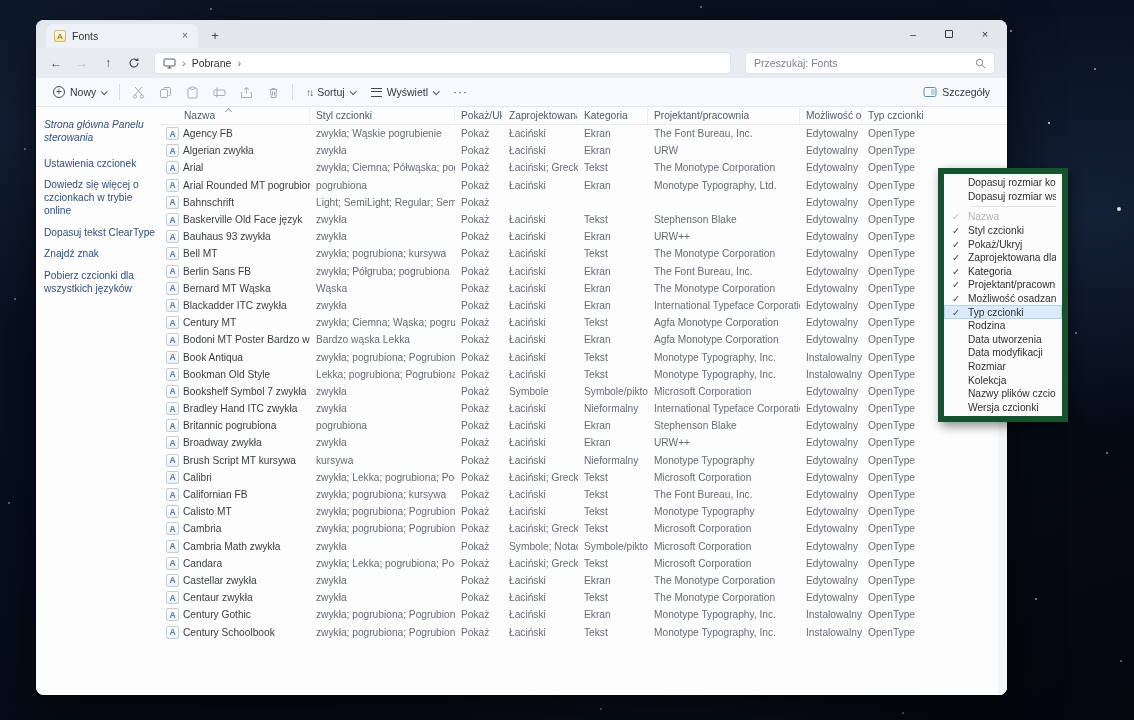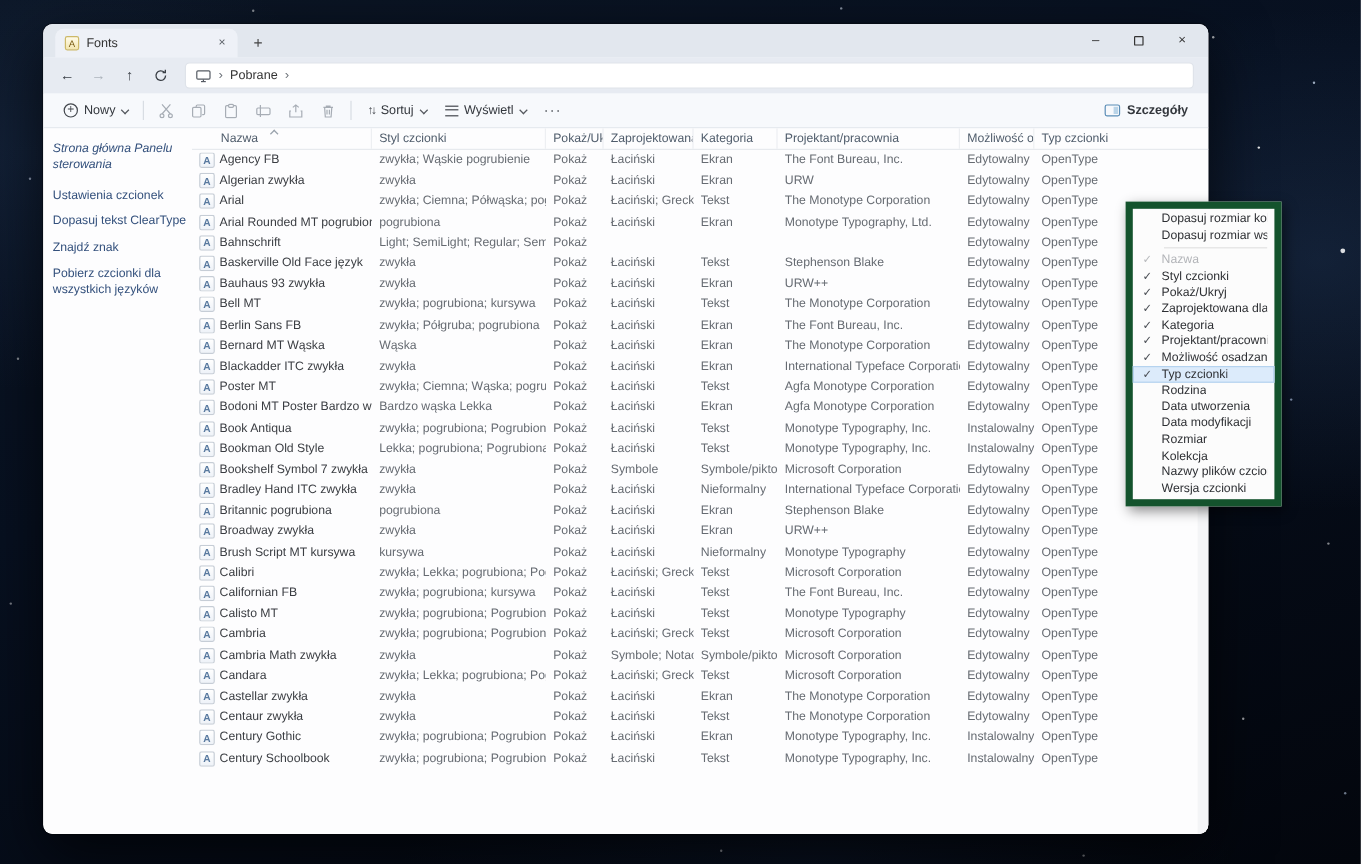--- a/index.html
+++ b/index.html
@@ -59,21 +59,21 @@
   .cmdbar { height:29px; background:#f7f9fc; border-bottom:1px solid #e2e6ec; display:flex; align-items:center; padding:0 10px; flex:none; gap:2px; }
   .cmd { display:flex; align-items:center; gap:5px; padding:0 7px; height:24px; border-radius:4px; font-size:10.5px; color:#33373d; flex:none; }
   .cmd.icon-only { padding:0 6px; }
   .plus-circle { width:12px; height:12px; border:1px solid #44484e; border-radius:50%; font-size:10px; line-height:10px; text-align:center; color:#44484e; }
   .chev { width:5px; height:5px; border-right:1px solid #55595f; border-bottom:1px solid #55595f; transform:rotate(45deg) translateY(-1px); }
   .vsep { width:1px; height:16px; background:#d8dde3; margin:0 4px; flex:none; }
   .sorticon { font-size:10px; letter-spacing:-2px; color:#44484e; }
   .lines3 { width:11px; height:9px; border-top:1.5px solid #44484e; border-bottom:1.5px solid #44484e; position:relative; }
   .lines3:after { content:""; position:absolute; left:0; right:0; top:2.8px; border-top:1.5px solid #44484e; }
   .more { font-size:12px; color:#44484e; letter-spacing:1px; }
-  .cmd-right { margin-left:auto;font-weight:bold; }
+  .cmd-right { margin-left:auto; }
 
   
   .content { flex:1; background:#fdfdfe; display:flex; min-height:0; }
   .sidebar { width:124px; flex:none; padding:12px 4px 10px 8px; position:relative; }
   .sb-item { font-size:10.2px; color:#33507c; margin-bottom:9px; line-height:1.25; }
   .sb-item.first { margin-bottom:13px;font-style:italic; }
   .sb-bottom { position:absolute; left:8px; bottom:12px; right:4px; }
   .sb-seealso { font-size:10.2px; color:#8b9097; margin-bottom:7px; }
 
   .main { flex:1; min-width:0; display:flex; flex-direction:column; position:relative; }
@@ -155,20 +155,27 @@
       </div>
       <div class="addr">
         <svg class="ic" width="13" height="11" viewBox="0 0 13 11">
             <rect x="1" y="1" width="11" height="7" rx="1" stroke="#555b63" fill="none"></rect>
             <path d="M4.5 10h4 M6.5 8.2V10" stroke="#555b63" fill="none"></path>
           </svg>
         <span class="crumb-chev">›</span>
         <span>Pobrane</span>
         <span class="crumb-chev">›</span>
       </div>
+      <div class="searchbox">
+        <span class="ph">Przeszukaj: Fonts</span>
+        <svg class="ic" width="11" height="11" viewBox="0 0 11 11">
+            <circle cx="4.5" cy="4.5" r="3.2" stroke="#80868e" fill="none"></circle>
+            <path d="M7 7l3 3" stroke="#80868e"></path>
+          </svg>
+      </div>
     </div>
 
     <div class="cmdbar">
       <div class="cmd">
         <span class="plus-circle">+</span>
         <span>Nowy</span>
         <span class="chev"></span>
       </div>
       <div class="vsep"></div>
       <div class="cmd icon-only">
@@ -228,20 +235,21 @@
             <rect x="8" y="3" width="3.8" height="6" fill="#b9d4e8"></rect>
           </svg>
         <span>Szczegóły</span>
       </div>
     </div>
 
     <div class="content">
       <div class="sidebar">
         <div class="sb-item first">Strona główna Panelu sterowania</div>
         <div class="sb-item">Ustawienia czcionek</div>
+        <div class="sb-item">Dowiedz się więcej o czcionkach w trybie online</div>
         <div class="sb-item">Dopasuj tekst ClearType</div>
         <div class="sb-item">Znajdź znak</div>
         <div class="sb-item">Pobierz czcionki dla wszystkich języków</div>
       </div>
 
       <div class="main">
 
 
         <div class="thead grid-cols">
           <div class="th first">
@@ -397,21 +405,21 @@
               <div class="cell c-show">Pokaż</div>
               <div class="cell c-designed">Łaciński</div>
               <div class="cell c-category">Ekran</div>
               <div class="cell c-designer">International Typeface Corporation</div>
               <div class="cell c-embed">Edytowalny</div>
               <div class="cell c-type">OpenType</div>
             </div>
             <div class="row grid-cols">
               <div class="cell c-name">
                 <span class="ficon">A</span>
-                <span>Poster MT</span>
+                <span>Century MT</span>
               </div>
               <div class="cell c-style">zwykła; Ciemna; Wąska; pogrubiona; Pog...</div>
               <div class="cell c-show">Pokaż</div>
               <div class="cell c-designed">Łaciński</div>
               <div class="cell c-category">Tekst</div>
               <div class="cell c-designer">Agfa Monotype Corporation</div>
               <div class="cell c-embed">Edytowalny</div>
               <div class="cell c-type">OpenType</div>
             </div>
             <div class="row grid-cols">

